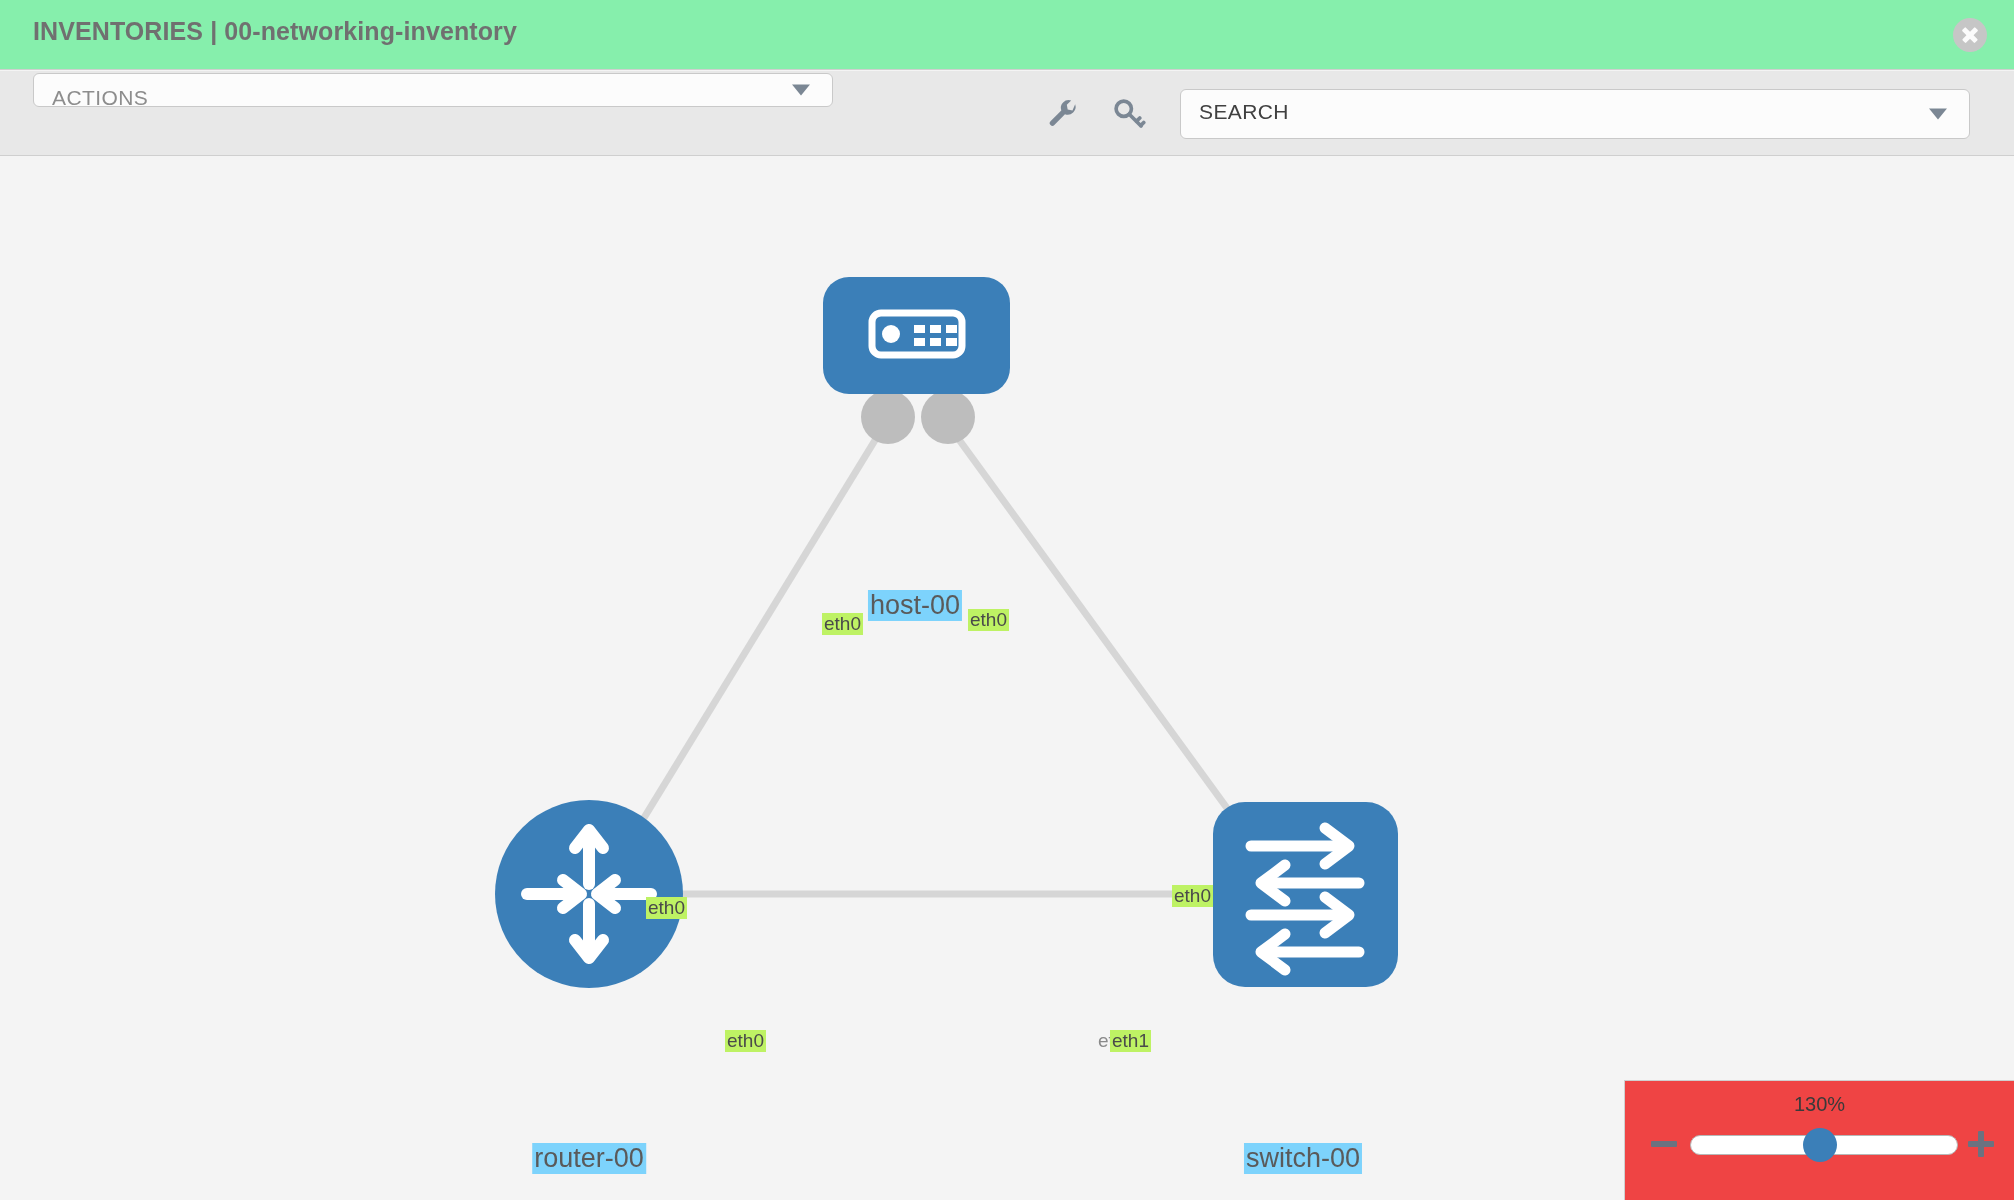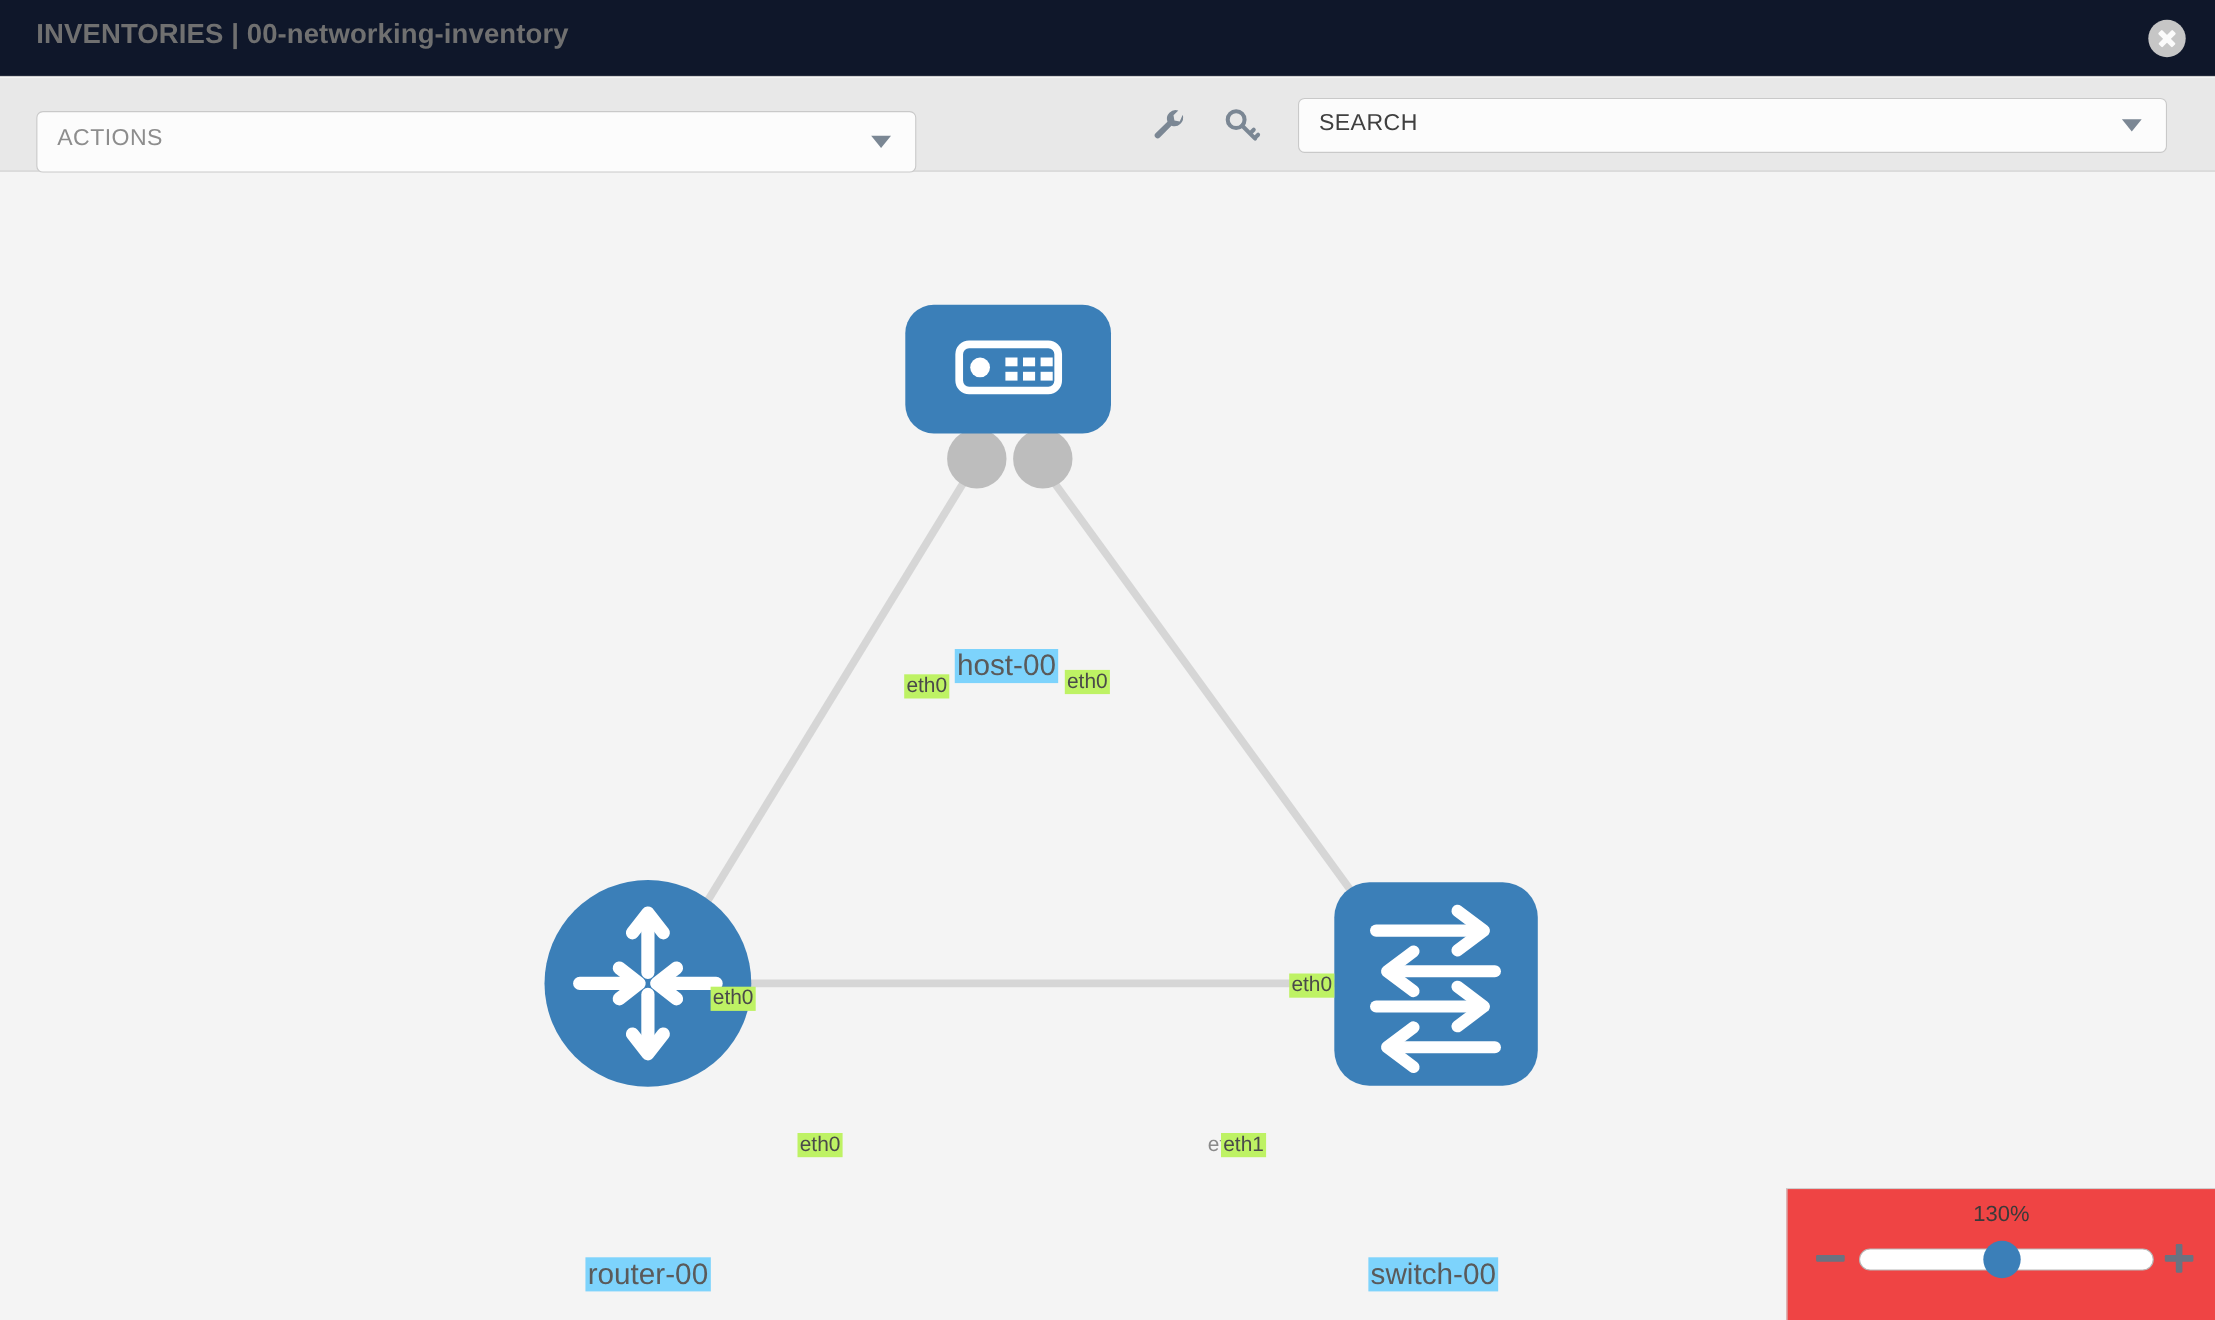--- a/index.html
+++ b/index.html
@@ -8,21 +8,21 @@
     width: 2014px; height: 1200px;
     background: #f4f4f4;
     font-family: "Liberation Sans", sans-serif;
     overflow: hidden;
   }
 
   
   .header {
     position: absolute; top: 0; left: 0;
     width: 2014px; height: 70px;
-    background: #0f172a;
+    background: #86efac;
     border-bottom: 1px solid #cfcfcf;
   }
   .page-title {
     position: absolute; left: 33px; top: 17px;
     font-size: 25px; font-weight: bold;
     color: #707070;
     letter-spacing: 0.1px;
     white-space: nowrap;
   }
   .close-btn {
@@ -41,22 +41,22 @@
   .close-btn::after  { transform: translate(-50%,-50%) rotate(-45deg); }
 
   
   .toolbar {
     position: absolute; top: 71px; left: 0;
     width: 2014px; height: 85px;
     background: #e8e8e8;
     border-bottom: 1px solid #cfcfcf;
   }
   .actions-select {
-    position: absolute; left: 33px; top: 30px;
-    width: 800px; height: 56px;
+    position: absolute; left: 33px; top: 2px;
+    width: 800px; height: 34px;
     background: #fcfcfc;
     border: 1px solid #c9c9c9;
     border-radius: 6px;
     cursor: pointer;
   }
   .actions-label {
     position: absolute; left: 18px; top: 12px;
     font-size: 21px; color: #8d8d8d;
     letter-spacing: 0.4px;
   }

